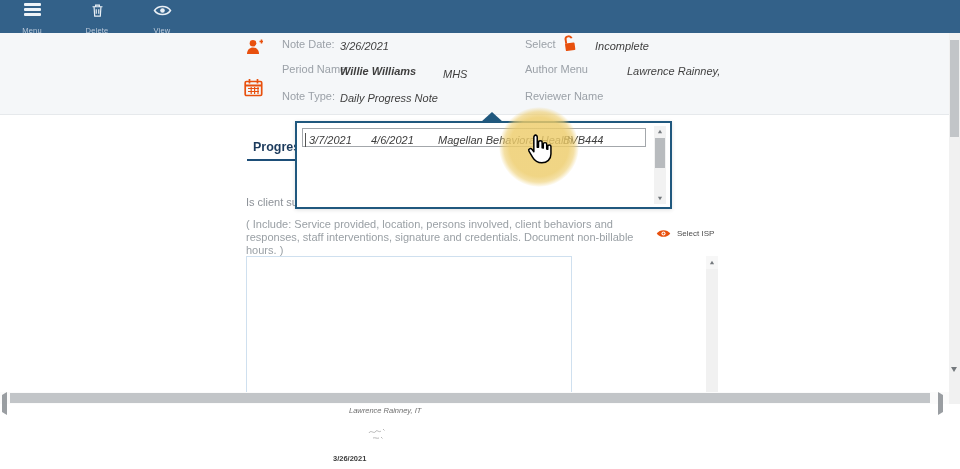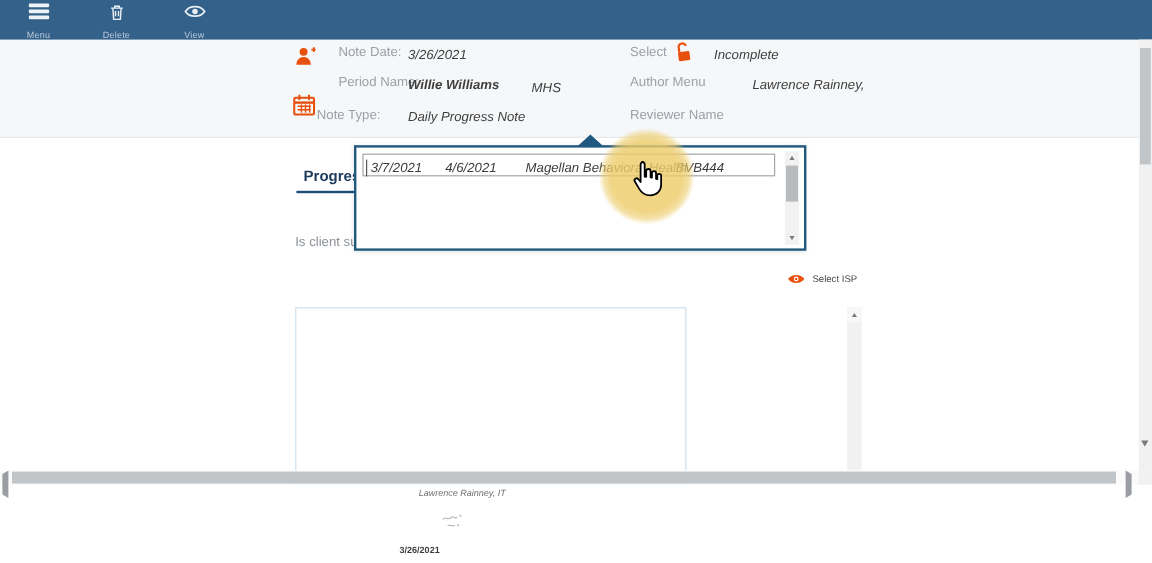--- a/index.html
+++ b/index.html
@@ -124,21 +124,21 @@
       </svg>
     </span>
 
     <span class="lbl" style="left:282px; top:5px;text-align:center;">Note Date:</span>
     <span class="val" style="left:340px; top:7px;">3/26/2021</span>
 
     <span class="lbl" style="left:282px; top:30px;">Period Name:</span>
     <span class="val" style="left:340px; top:32px; font-weight:bold;">Willie Williams</span>
     <span class="val" style="left:443px; top:35px;">MHS</span>
 
-    <span class="lbl" style="left:264px; top:57px;">Note Type:</span>
+    <span class="lbl" style="left:282px; top:57px;">Note Type:</span>
     <span class="val" style="left:340px; top:59px;">Daily Progress Note</span>
 
     <span class="red-link">
       <span class="dollar-circ">$</span><span class="txt">Select SRA Period</span>
     </span>
 
     <span class="lbl" style="left:525px; top:5px;">Select</span>
     <span class="abs" style="left:562px; top:2px; transform:rotate(-8deg);">
       <svg width="16" height="17" viewBox="0 0 16 17">
         <path d="M4.5 8 V4.8 A3.1 3.1 0 0 1 10.6 3.6" fill="none" stroke="#e8500e" stroke-width="1.9"></path>
@@ -150,20 +150,25 @@
     <span class="lbl" style="left:525px; top:30px;">Author Menu</span>
     <span class="val" style="left:595px; top:32px;margin-left:32px;">Lawrence Rainney,</span>
 
     <span class="lbl" style="left:525px; top:57px;">Reviewer Name</span>
     <span class="val" style="left:595px; top:59px;"></span>
   </div>
 
   <div class="main">
     <div class="page-title" style="top:25px;">Progress Note</div>
     <div class="question" style="top:81px;">Is client sui</div>
+    <div class="instructions" style="top:103px;">
+      <div>( Include: Service provided, location, persons involved, client behaviors and</div>
+      <div>responses, staff interventions, signature and credentials.  Document non-billable</div>
+      <div>hours. )</div>
+    </div>
     <span class="isp" style="top:110px;">
       <svg width="17" height="11" viewBox="0 0 19 13">
         <path d="M1.5 6.5 C5 1.2 14 1.2 17.5 6.5 C14 11.8 5 11.8 1.5 6.5 Z" fill="#e8500e"></path>
         <circle cx="9.5" cy="6.5" r="2.4" fill="#fff"></circle>
         <circle cx="9.5" cy="6.5" r="1.2" fill="#e8500e"></circle>
       </svg><span class="txt">Select ISP</span>
     </span>
     <textarea class="note-area" style="top: 141px;"></textarea>
     <div class="inner-sb" style="top:141px;">
       <div class="btn">

